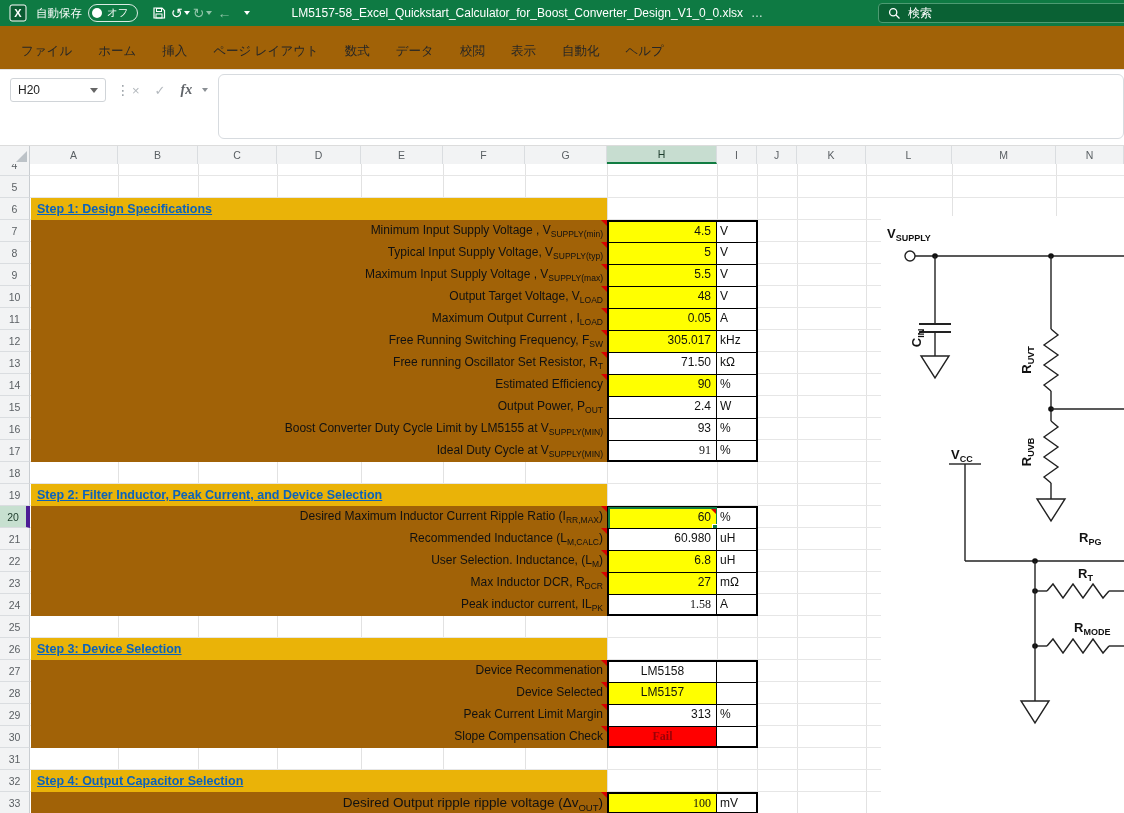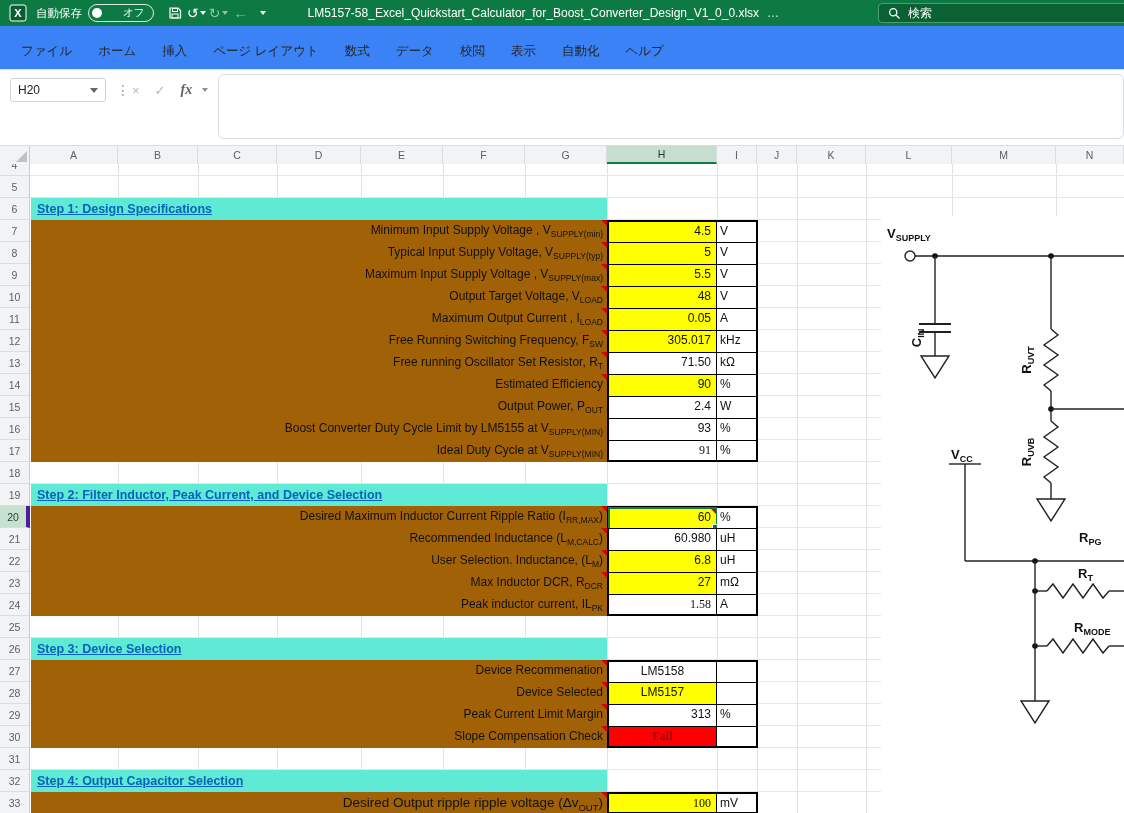--- a/index.html
+++ b/index.html
@@ -7,34 +7,34 @@
        font-family:"Liberation Sans","DejaVu Sans",sans-serif;color:#111;}
 
   
   .titlebar{position:absolute;top:0;left:0;right:0;height:26px;background:#0e7a43;
             display:flex;align-items:center;color:#fff;padding-left:8px;box-sizing:border-box;font-size:12px;}
   .xl-icon{width:20px;height:20px;margin-right:8px;display:flex;align-items:center;justify-content:center;}
   .ts-label{font-size:11.5px;}
   .toggle{display:flex;align-items:center;gap:5px;border:1px solid rgba(255,255,255,.85);border-radius:9px;
           height:16px;padding:0 8px 0 3px;margin:0 10px 0 6px;}
   .knob{width:10px;height:10px;border-radius:50%;background:#fff;}
-  .toggle .state{font-size:10.5px;margin-left:16px;}
+  .toggle .state{font-size:10.5px;}
   .tb-icon{min-width:22px;height:20px;display:flex;align-items:center;justify-content:center;gap:2px;
            font-size:14px;color:#fff;cursor:default;}
   .tb-icon.disabled{color:#8fc4a7;}
   .caret{width:0;height:0;border-left:3px solid transparent;border-right:3px solid transparent;border-top:4px solid #fff;}
   .tb-icon.disabled .caret{border-top-color:#8fc4a7;}
   .filename-wrap{margin-left:34px;white-space:nowrap;display:flex;align-items:center;}
   .fn-suffix{margin-left:8px;opacity:.85;letter-spacing:1px;}
   .searchbox{position:absolute;left:878px;top:3px;width:280px;height:20px;background:#0a6134;
              border:1px solid #4d9b72;border-radius:4px;display:flex;align-items:center;gap:7px;
              padding:0 9px;font-size:12px;color:#fff;box-sizing:border-box;}
 
   
-  .menubar{position:absolute;top:26px;left:0;right:0;height:44px;background:#3b82f6;border-bottom:1px solid #e4e4e4;
+  .menubar{position:absolute;top:26px;left:0;right:0;height:44px;background:#a16207;border-bottom:1px solid #e4e4e4;
            display:flex;align-items:flex-end;padding:0 0 6px 8px;box-sizing:border-box;}
   .rtab{padding:3px 13px;font-size:12.5px;color:#262626;white-space:nowrap;cursor:default;}
 
   
   .fzone{position:absolute;top:70px;left:0;right:0;height:75px;background:#fff;}
   .namebox{position:absolute;left:10px;top:8px;width:96px;height:24px;border:1px solid #d0d4d8;border-radius:3px;
            display:flex;align-items:center;padding:0 7px;font-size:12px;box-sizing:border-box;color:#222;}
   .nb-caret{margin-left:auto;width:0;height:0;border-left:4px solid transparent;border-right:4px solid transparent;border-top:5px solid #666;}
   .fdots{position:absolute;left:116px;top:12px;color:#9aa0a6;font-size:14px;}
   .fx-icons{position:absolute;left:132px;top:12px;display:flex;gap:15px;align-items:center;}
@@ -54,21 +54,21 @@
             font-size:10.5px;color:#5a5f63;border-right:1px solid #dadde0;box-sizing:border-box;cursor:default;}
   .col-head.sel{background:#c7ddd0;border-bottom:2px solid #107C41;color:#1c3b2b;}
   .rows-viewport{position:absolute;top:19px;left:0;right:0;bottom:0;overflow:hidden;background:#fff;}
   .vline{position:absolute;top:0;bottom:0;width:1px;background:#e2e2e2;z-index:0;}
   .rows{position:relative;margin-top:-10px;z-index:1;}
   .grid-row{position:relative;height:22px;border-bottom:1px solid #e6e6e6;box-sizing:border-box;}
   .row-head{position:absolute;left:0;top:0;width:30px;height:22px;background:#f2f3f4;border-right:1px solid #c9cdd1;
             border-bottom:1px solid #dadde0;box-sizing:border-box;display:flex;align-items:center;justify-content:center;
             font-size:10.5px;color:#5a5f63;z-index:2;cursor:default;}
   .row-head.sel{background:#c7e0d0;border-right:4px solid #4c1d95;color:#1c3b2b;}
-  .section-cell{position:absolute;left:31px;width:576px;top:0;height:22px;background:#5eead4;z-index:1;
+  .section-cell{position:absolute;left:31px;width:576px;top:0;height:22px;background:#eab308;z-index:1;
                 color:#0b62bb;font-weight:bold;text-decoration:underline;font-size:12.5px;
                 line-height:22px;padding-left:6px;white-space:nowrap;box-sizing:border-box;}
   .cell-label{position:absolute;left:31px;width:576px;top:0;height:22px;background:#a16207;z-index:1;
               text-align:right;line-height:21px;padding-right:4px;font-size:12px;white-space:nowrap;box-sizing:border-box;}
   .cell-label.big{font-size:13.5px;}
   sub{font-size:8.5px;line-height:0;}
   .big sub{font-size:9.5px;}
   .cell-value{position:absolute;left:607px;width:110px;top:0;height:22px;z-index:1;box-sizing:border-box;
               border-left:2px solid #000;border-right:1px solid #000;border-top:1px solid #000;
               text-align:right;line-height:19px;padding-right:5px;font-size:12px;}

